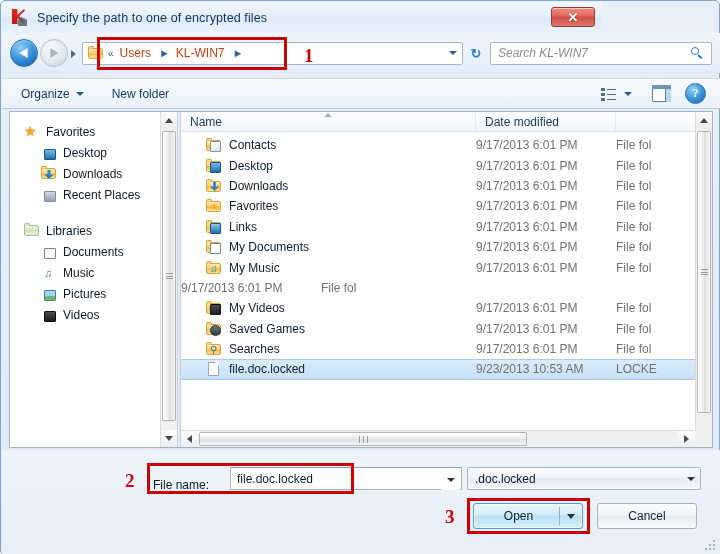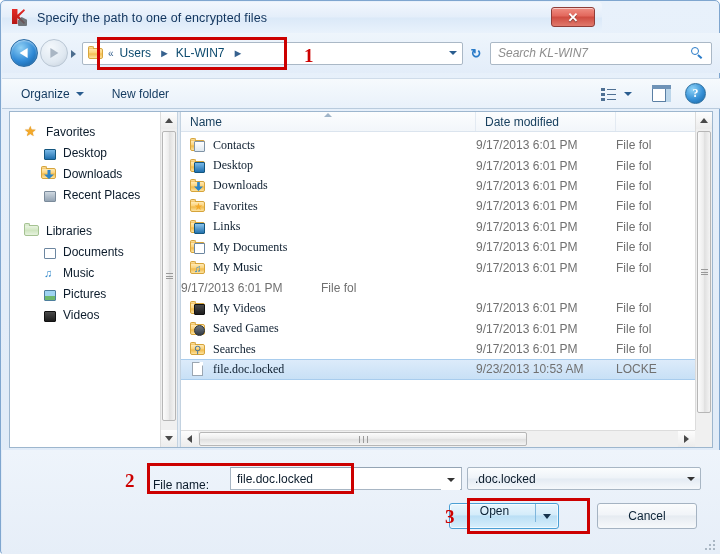--- a/index.html
+++ b/index.html
@@ -180,21 +180,21 @@
     left: -1px; top: -3px;
     width: 6px; height: 3px;
     background: linear-gradient(to bottom, #fde4a3, #f3c061);
     border: 1px solid #d8a63c;
     border-bottom: none;
     border-radius: 2px 2px 0 0;
     box-sizing: border-box;
   }
   .crumb {
     font-size: 12px;
-    color: #0c4a6e;
+    color: #c2410c;
     padding: 0 2px;
     white-space: nowrap;
   }
   .crumb-sep {
     font-size: 10px;
     color: #36618e;
     padding: 0 4px;
   }
   .crumb-chev {
     font-size: 11px;
@@ -570,24 +570,23 @@
     box-sizing: border-box;
   }
   .file-row.selected {
     background: linear-gradient(to bottom, #dcebfa 0%, #c8e0f6 100%);
     border-top: 1px solid #a8cced;
     border-bottom: 1px solid #a8cced;
   }
   .cell-name {
     width: 295px; flex: 0 0 auto;
     display: flex; align-items: center;
-    padding-left: 9px;
+    padding-left: 25px;
     box-sizing: border-box;
     overflow: hidden;
-    font-family: Liberation Serif, serif;
   }
   .cell-name .fname {
     font-size: 12px;
     color: #0c1d2e;
     margin-left: 7px;
     white-space: nowrap;
   }
   .cell-date {
     width: 140px; flex: 0 0 auto;
     font-size: 12px;
@@ -753,28 +752,29 @@
   }
   #filter-caret-box {
     width: 19px; height: 21px;
     display: flex; align-items: center; justify-content: center;
     flex: 0 0 auto;
   }
 
   
   #open-button {
     position: absolute;
-    left: 448px; top: 502px;
+    left: 472px; top: 502px;
     width: 110px; height: 26px;
     box-sizing: border-box;
     background: linear-gradient(to bottom, #eaf6fd 0%, #d4ecfa 45%, #badff5 50%, #d8effc 100%);
     border: 1px solid #4a9fd4;
     border-radius: 3px;
     box-shadow: inset 0 0 0 1px rgba(255,255,255,.65);
     display: flex;
+    align-items: center;
   }
   #open-label {
     flex: 1 1 auto;
     text-align: center;
     font-size: 12px;
     color: #0b2236;
     padding-left: 4px;
   }
   #open-split-sep {
     width: 1px; height: 18px;

